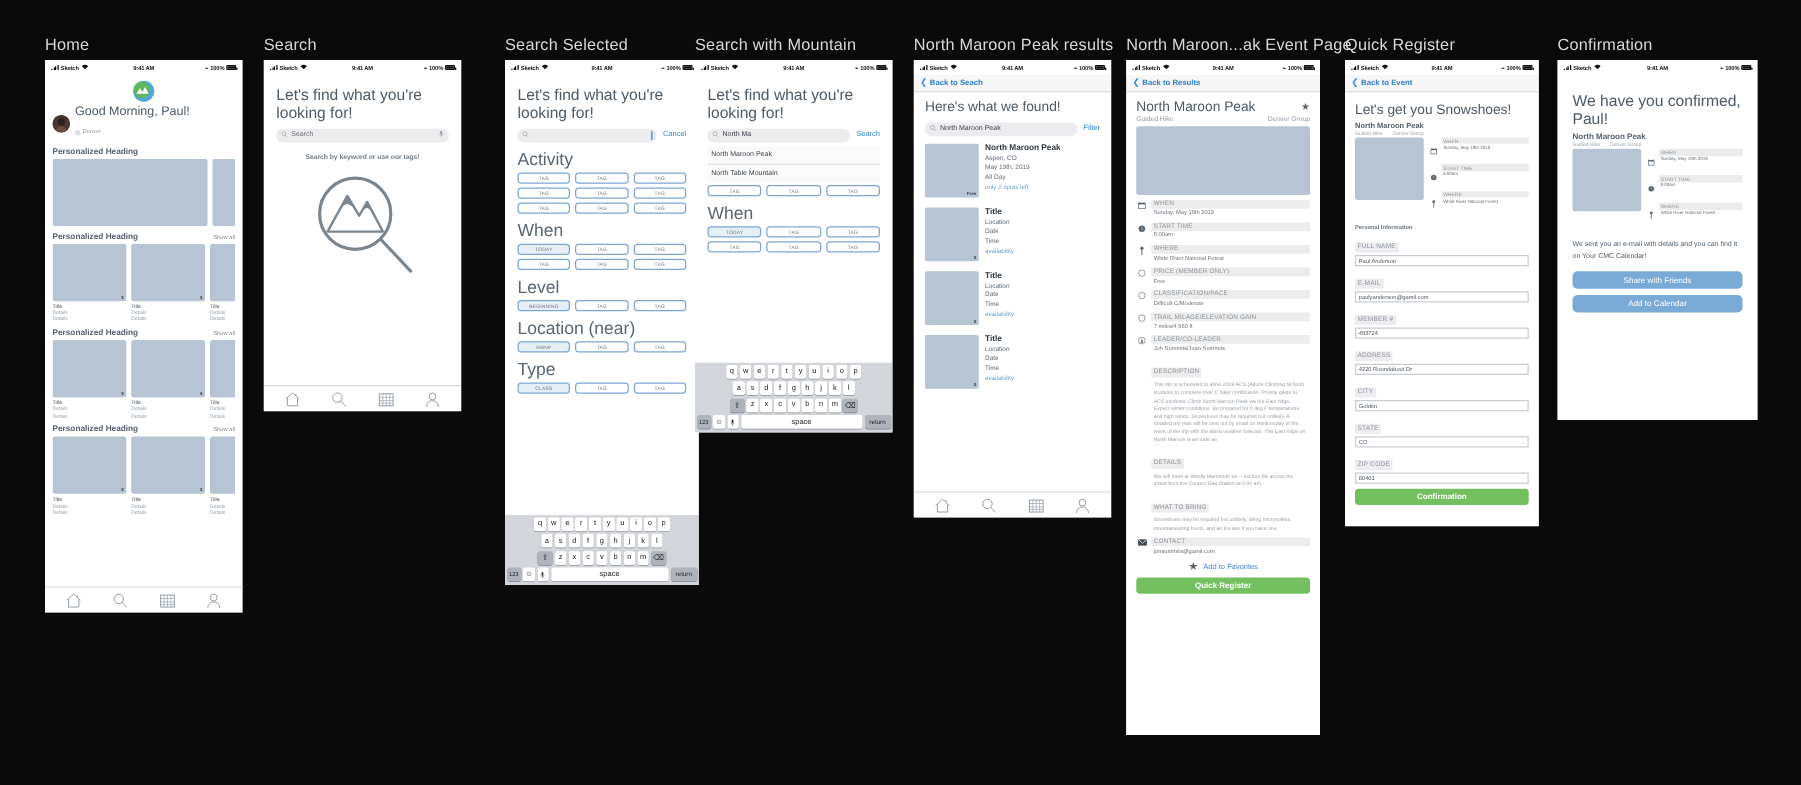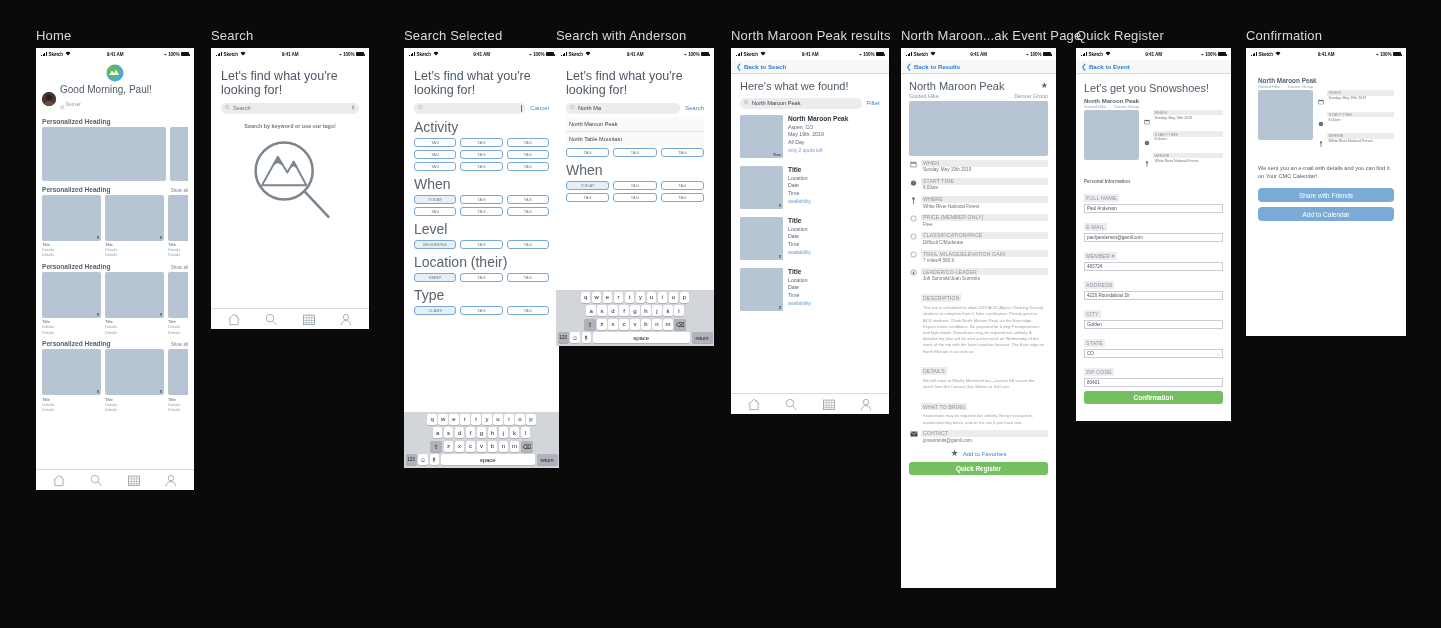--- a/index.html
+++ b/index.html
@@ -511,21 +511,21 @@
           <span class="tag">TAG</span>
         </div>
 
         <div class="sectlabel">Level</div>
         <div class="taggroup">
           <span class="tag active">BEGINNING</span>
           <span class="tag">TAG</span>
           <span class="tag">TAG</span>
         </div>
 
-        <div class="sectlabel">Location (their)</div>
+        <div class="sectlabel">Location (near)</div>
         <div class="taggroup">
           <span class="tag active">RMNP</span>
           <span class="tag">TAG</span>
           <span class="tag">TAG</span>
         </div>
 
         <div class="sectlabel">Type</div>
         <div class="taggroup">
           <span class="tag active">CLASS</span>
           <span class="tag">TAG</span>
@@ -578,21 +578,21 @@
               </svg>
             </span>
           <span class="key space">space</span>
           <span class="key ret">return</span>
         </div>
       </div>
     </div>
   </div>
 
   <div class="screen" style="left:556px; top:28px;">
-    <div class="screen-title">Search with Anderson</div>
+    <div class="screen-title">Search with Mountain</div>
     <div class="phone" style="width:158px; height:298px;">
 
       <div class="statusbar">
         <div class="sb-left">
             <span class="sb-bars">
               <i></i>
               <i></i>
               <i></i>
               <i></i>
             </span>
@@ -1122,20 +1122,21 @@
         <div class="sb-right">
             <span>⌁</span>
             <span>100%</span>
             <span class="sb-batt">
               <i></i>
             </span>
           </div>
       </div>
 
       <div class="body-scroll" style="padding:14px 12px 0;">
+        <div class="h1">We have you confirmed, Paul!</div>
         <div class="subhead" style="margin-top:3px;font-size:6.4px;">North Maroon Peak</div>
         <div style="display:flex;gap:8px;">
           <span style="font-size:4px;color:#9aa5ae;">Guided Hike</span>
           <span style="font-size:4px;color:#9aa5ae;">Denver Group</span>
         </div>
 
         <div style="display:flex;gap:5px;margin-top:1px;">
           <div class="ph-block" style="width:55px;height:50px;flex:0 0 55px;"></div>
           <div style="flex:1 1 auto;">
             <div class="mini-detail-row">

